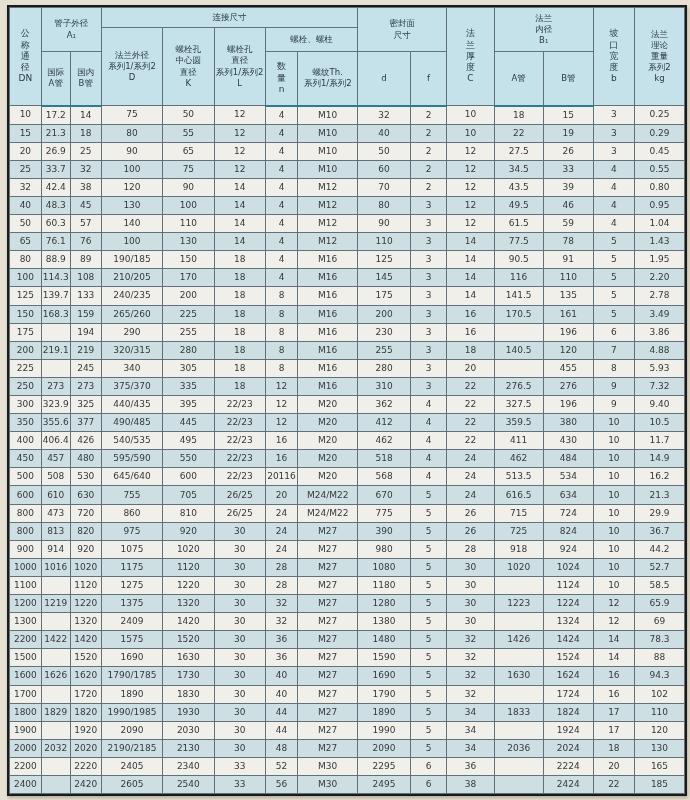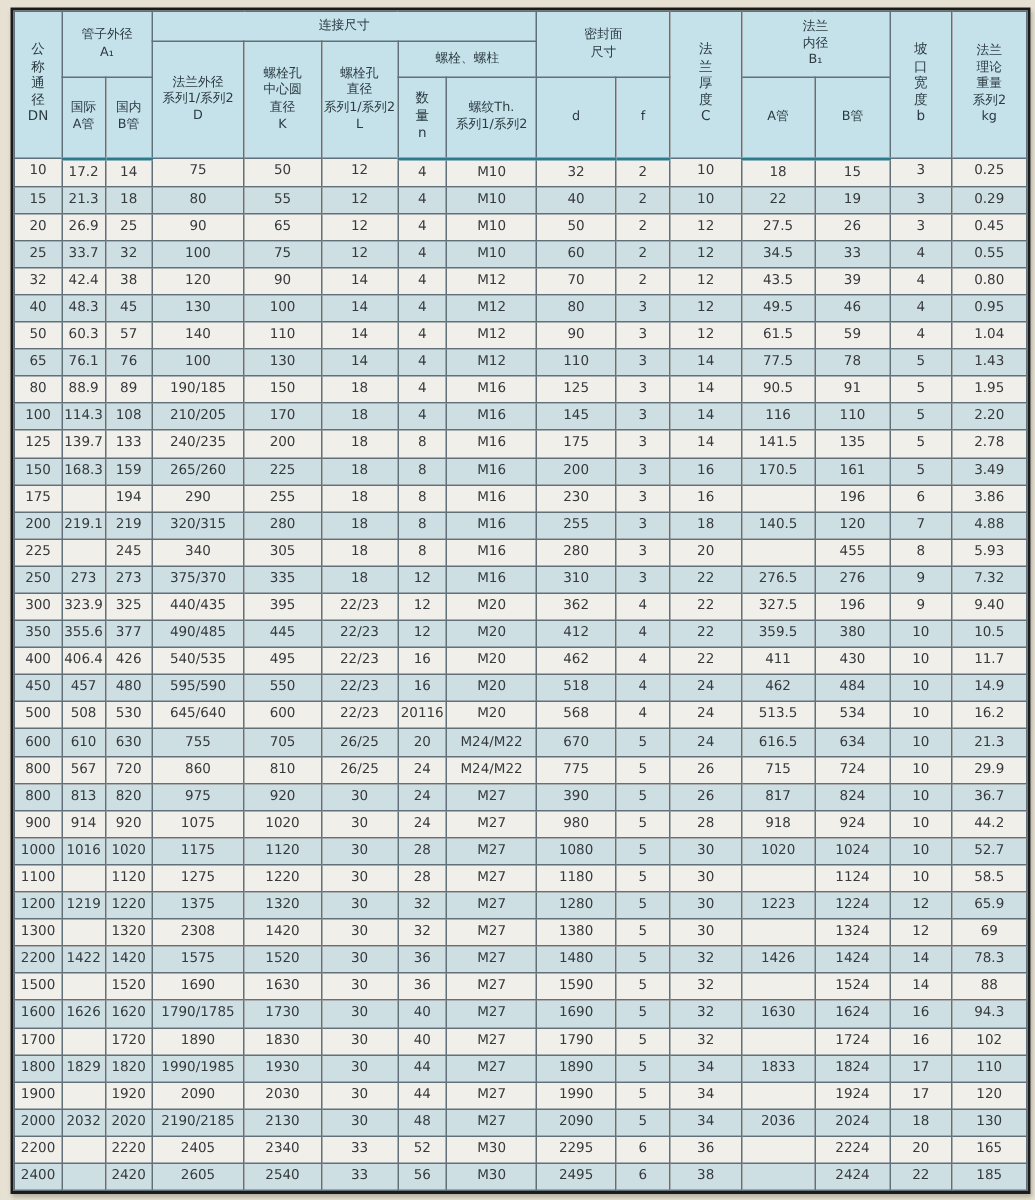--- a/index.html
+++ b/index.html
@@ -496,21 +496,21 @@
           <td>670</td>
           <td>5</td>
           <td>24</td>
           <td>616.5</td>
           <td>634</td>
           <td>10</td>
           <td>21.3</td>
         </tr>
         <tr class="plain">
           <td>800</td>
-          <td>567</td>
+          <td>473</td>
           <td>720</td>
           <td>860</td>
           <td>810</td>
           <td>26/25</td>
           <td>24</td>
           <td>M24/M22</td>
           <td>775</td>
           <td>5</td>
           <td>26</td>
           <td>715</td>
@@ -523,21 +523,21 @@
           <td>813</td>
           <td>820</td>
           <td>975</td>
           <td>920</td>
           <td>30</td>
           <td>24</td>
           <td>M27</td>
           <td>390</td>
           <td>5</td>
           <td>26</td>
-          <td>817</td>
+          <td>725</td>
           <td>824</td>
           <td>10</td>
           <td>36.7</td>
         </tr>
         <tr class="plain">
           <td>900</td>
           <td>914</td>
           <td>920</td>
           <td>1075</td>
           <td>1020</td>
@@ -600,21 +600,21 @@
           <td>30</td>
           <td>1223</td>
           <td>1224</td>
           <td>12</td>
           <td>65.9</td>
         </tr>
         <tr class="plain">
           <td>1300</td>
           <td></td>
           <td>1320</td>
-          <td>2308</td>
+          <td>2409</td>
           <td>1420</td>
           <td>30</td>
           <td>32</td>
           <td>M27</td>
           <td>1380</td>
           <td>5</td>
           <td>30</td>
           <td></td>
           <td>1324</td>
           <td>12</td>

